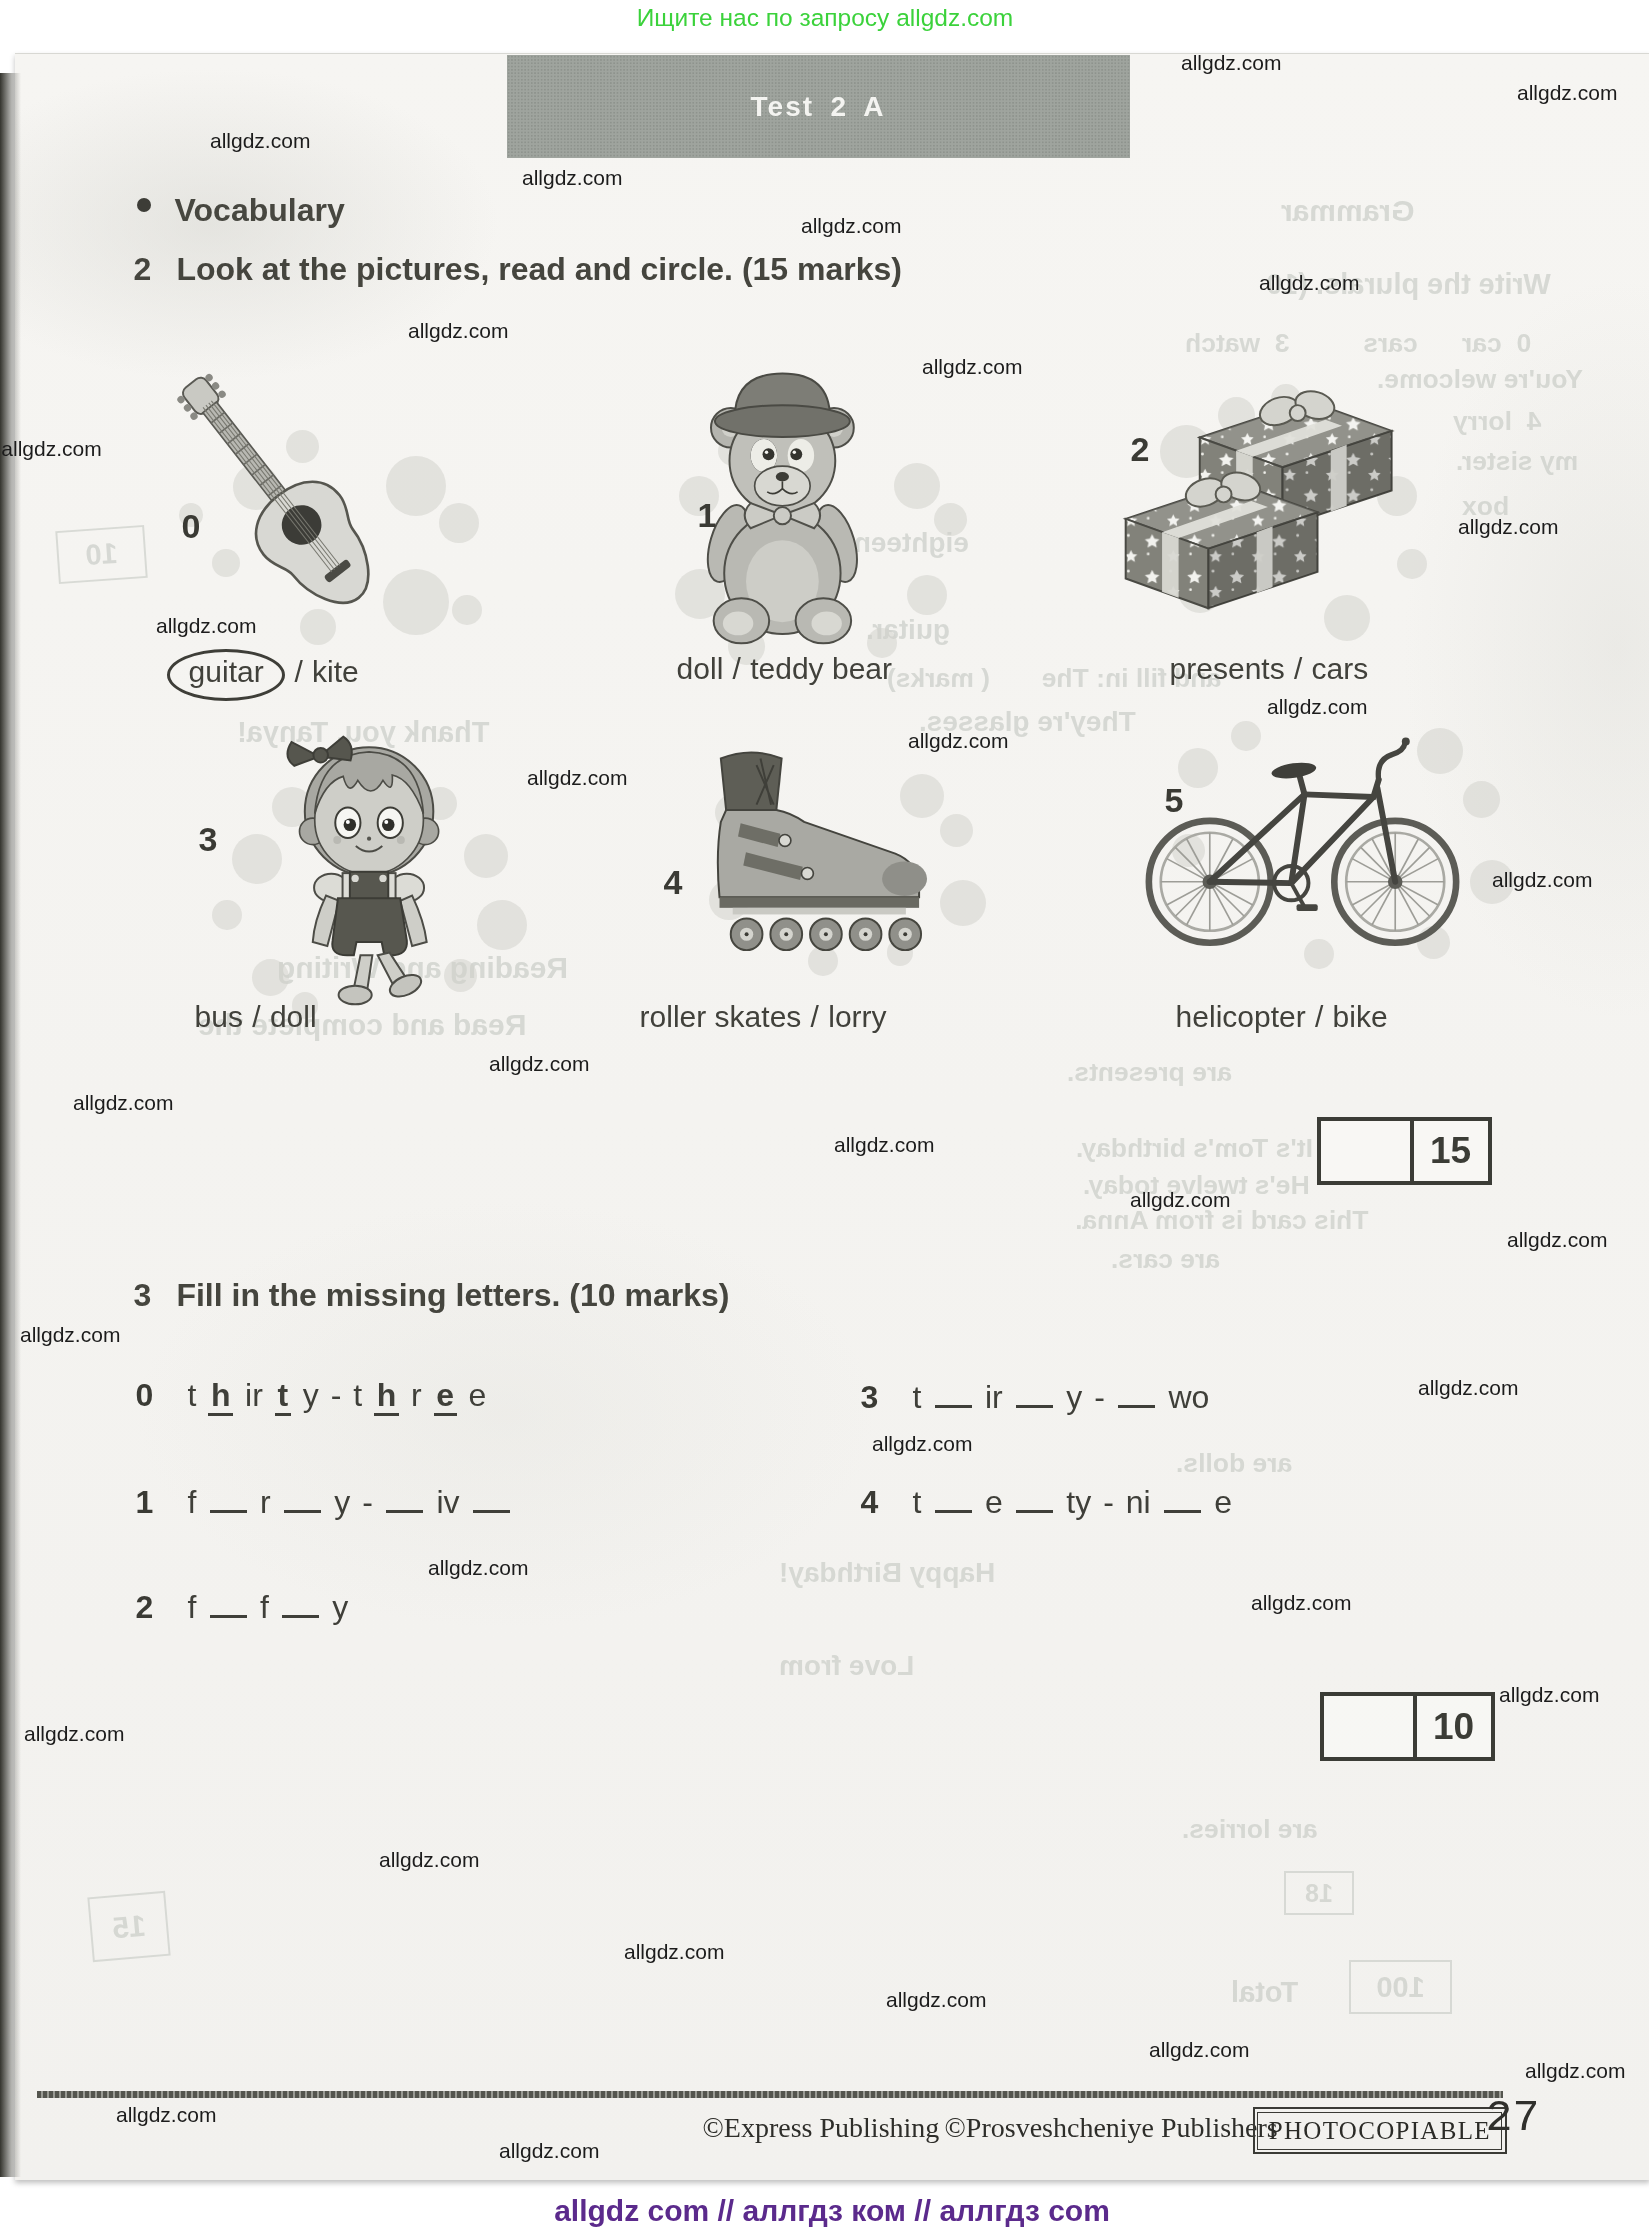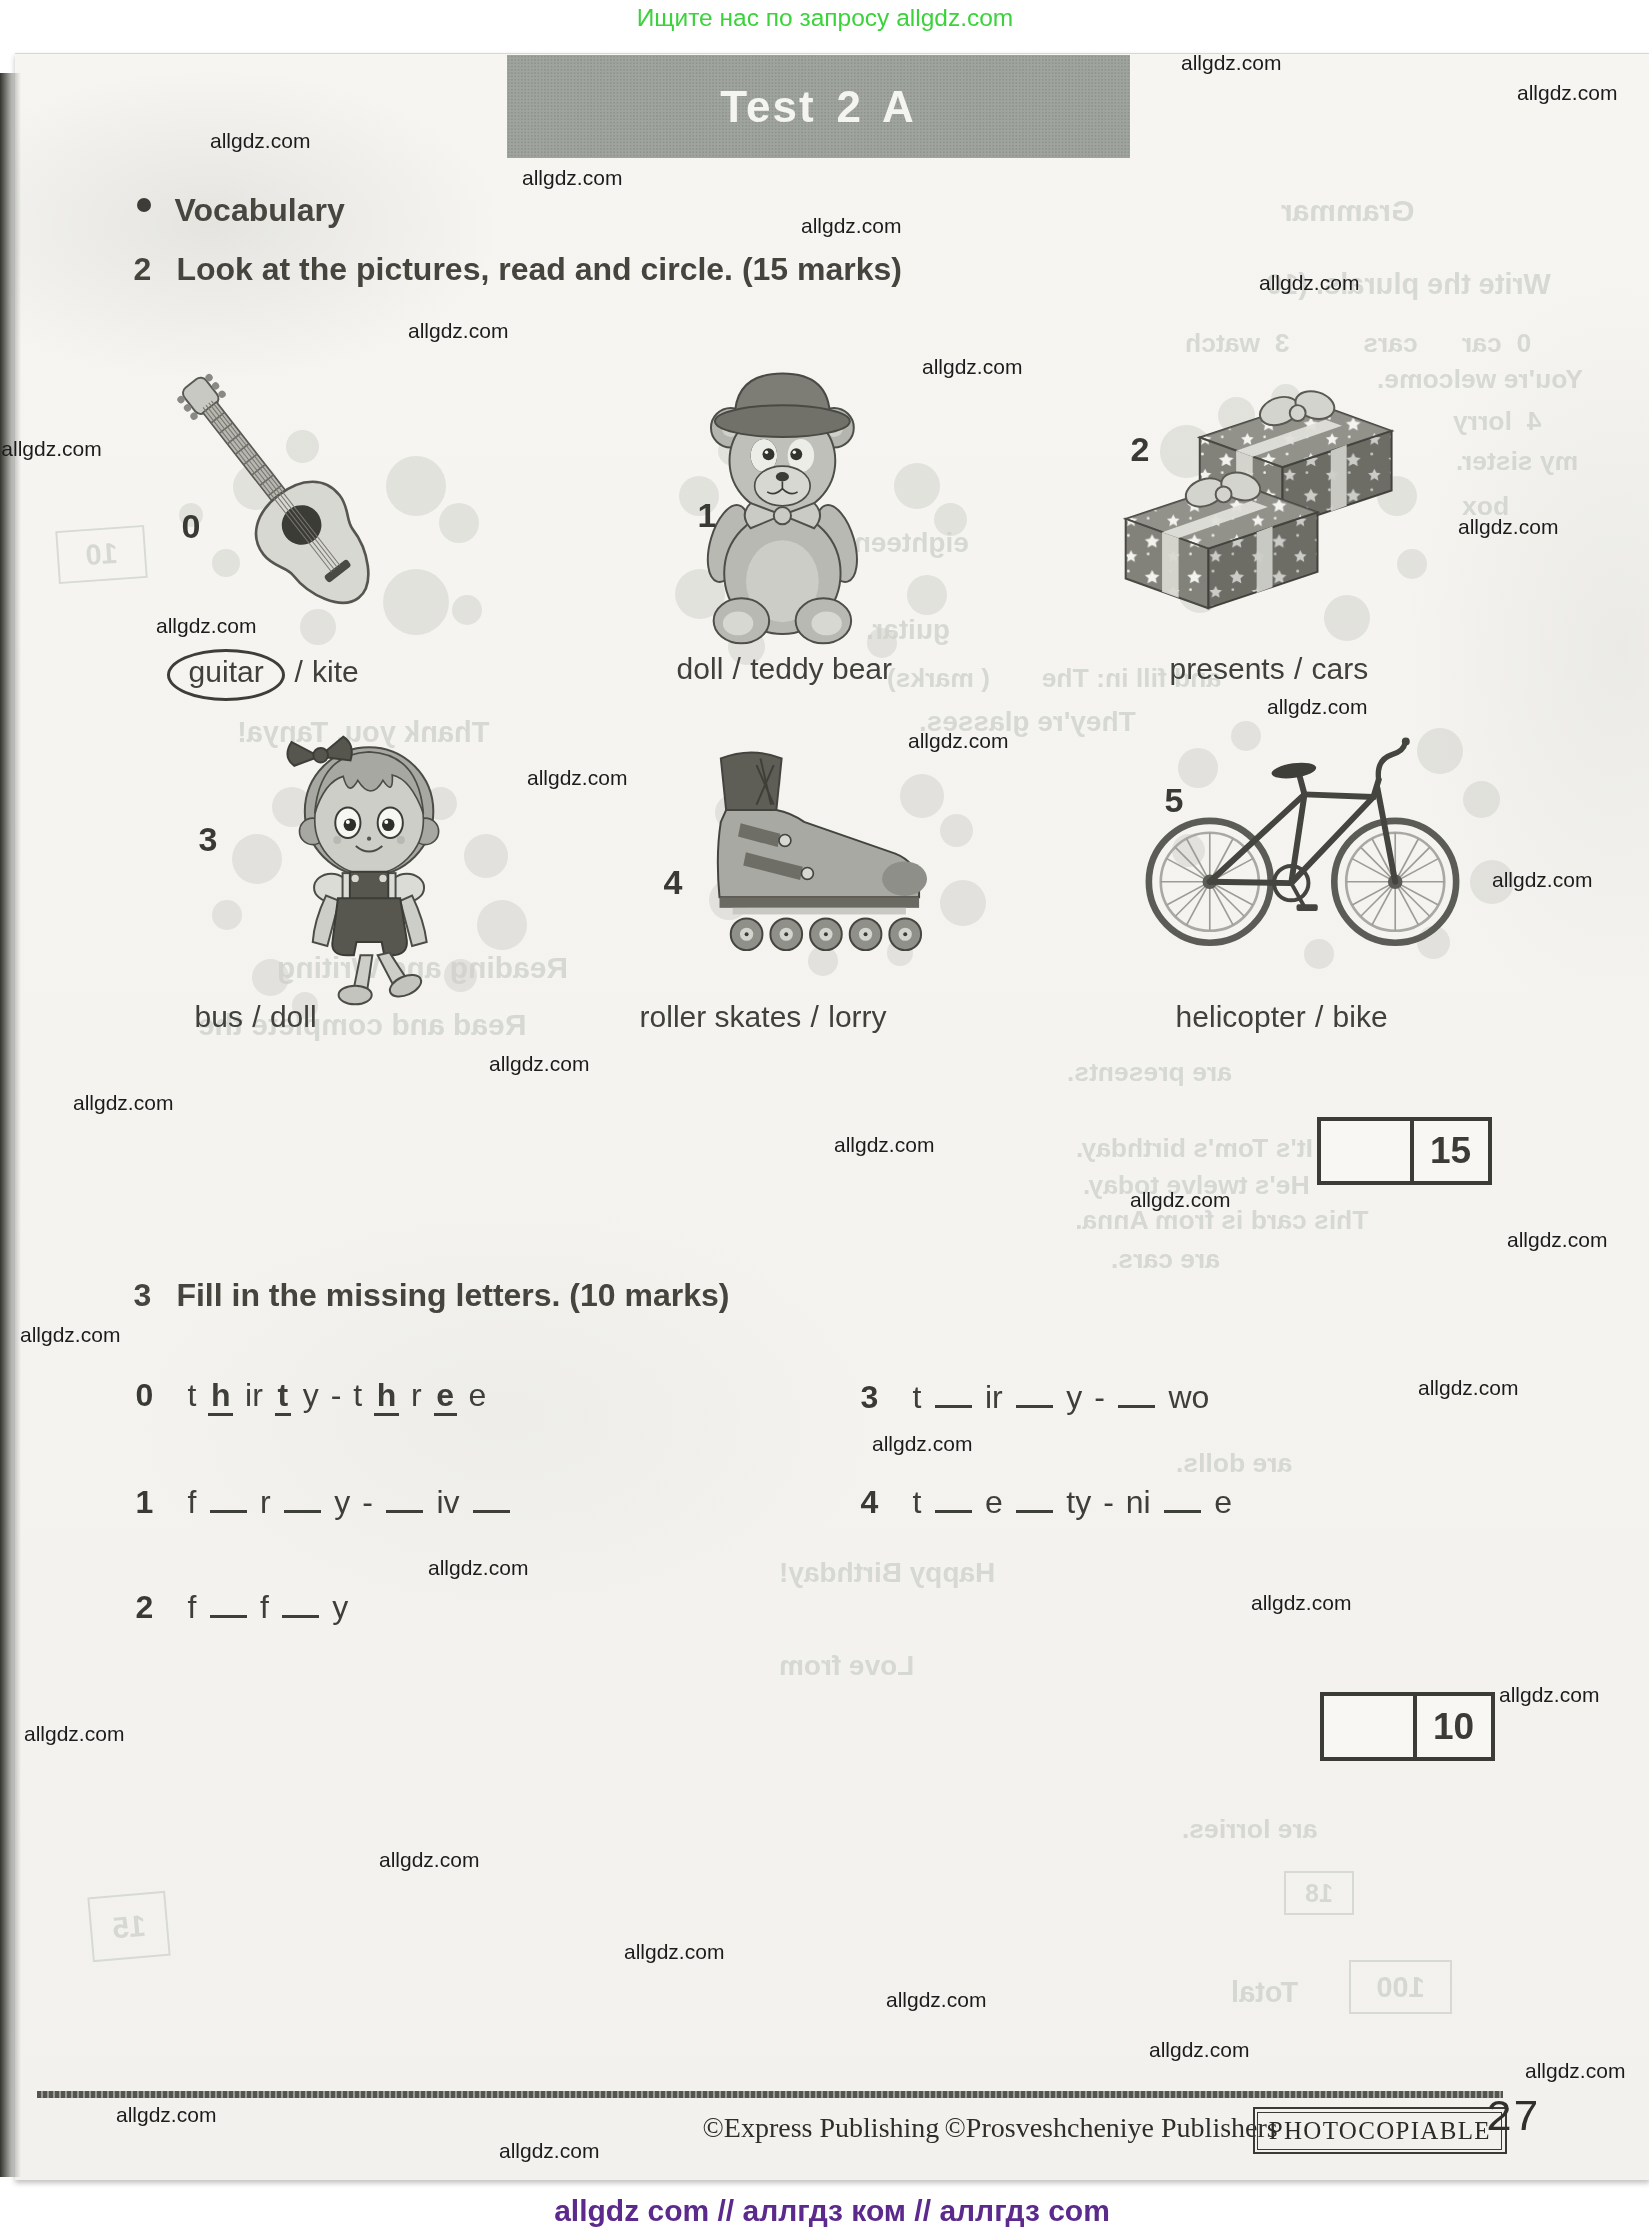--- a/index.html
+++ b/index.html
@@ -23,21 +23,21 @@
 
   #showthrough-layer .st{position:absolute;color:#c3c7c1;opacity:.6;font-weight:700;
     transform:scaleX(-1);white-space:pre;z-index:2;}
   #showthrough-layer .stbox{border:2.6px solid #c6cac4;text-align:center;}
 
   #dots-layer span{position:absolute;border-radius:50%;background:#cfcfca;opacity:.5;z-index:3;}
 
   .test-header{position:absolute;left:492px;top:0.7px;width:623px;height:103px;z-index:5;
     background-color:#9fa49e;
     background-image:radial-gradient(#8e938d 0.9px, transparent 0.9px);background-size:3.3px 3.3px;
-    text-align:center;line-height:103px;font-size:44px;font-weight:700;color:#f4f4f1;
+    text-align:center;line-height:103px;font-size:28px;font-weight:700;color:#f4f4f1;
     letter-spacing:2px;word-spacing:6.6px;}
 
   .vocab-heading{position:absolute;left:122px;top:138px;z-index:12;font-size:32px;font-weight:700;color:#474740;}
   .vocab-heading .bullet{display:inline-block;width:14px;height:14px;border-radius:50%;background:#3d3d37;
     margin-right:24px;vertical-align:9.3px;}
 
   .ex-heading{position:absolute;z-index:12;font-size:32px;font-weight:700;color:#45453e;white-space:nowrap;}
   .ex-heading .ex-num{margin-right:25px;}
 
   .figure{position:absolute;z-index:10;}

